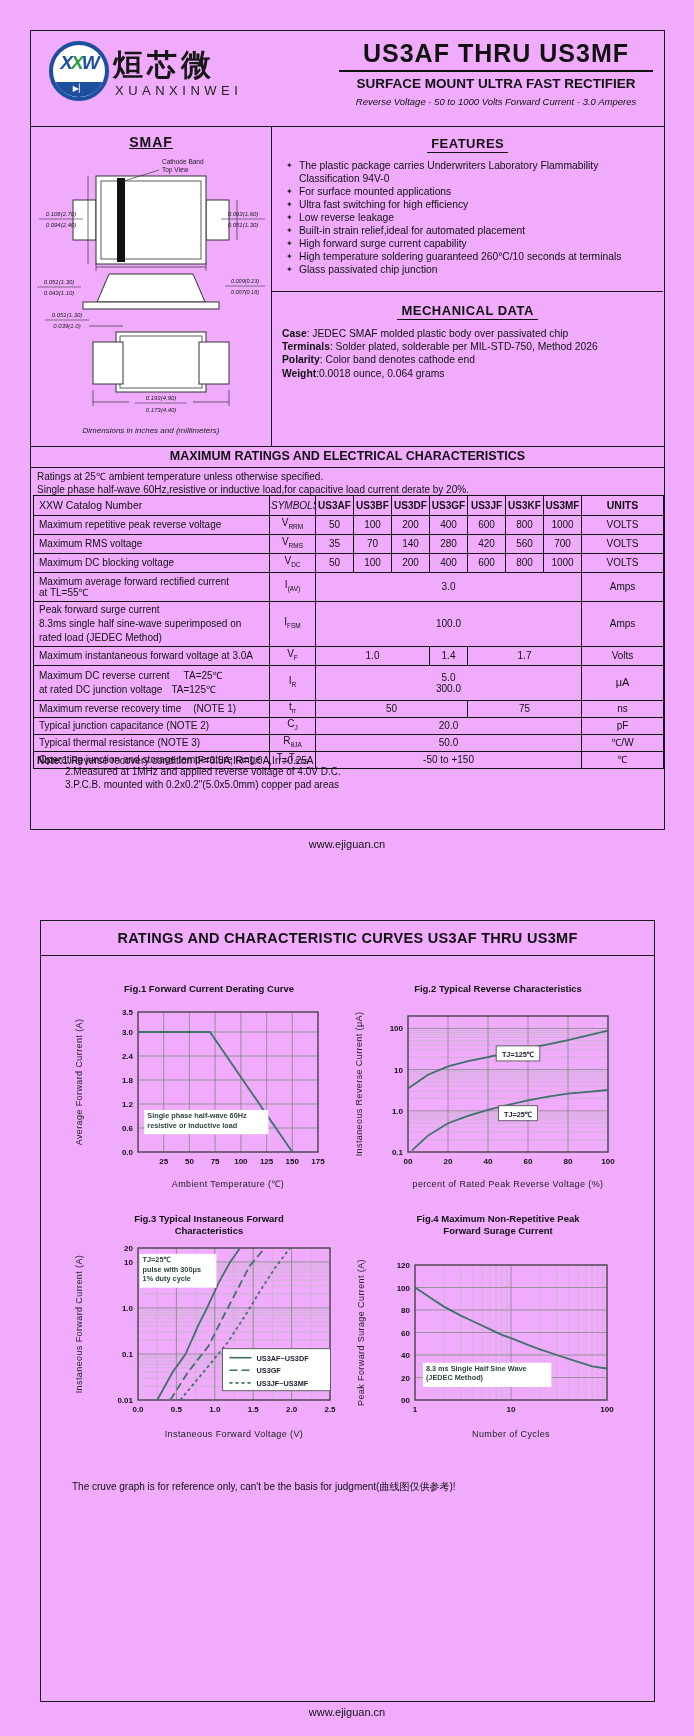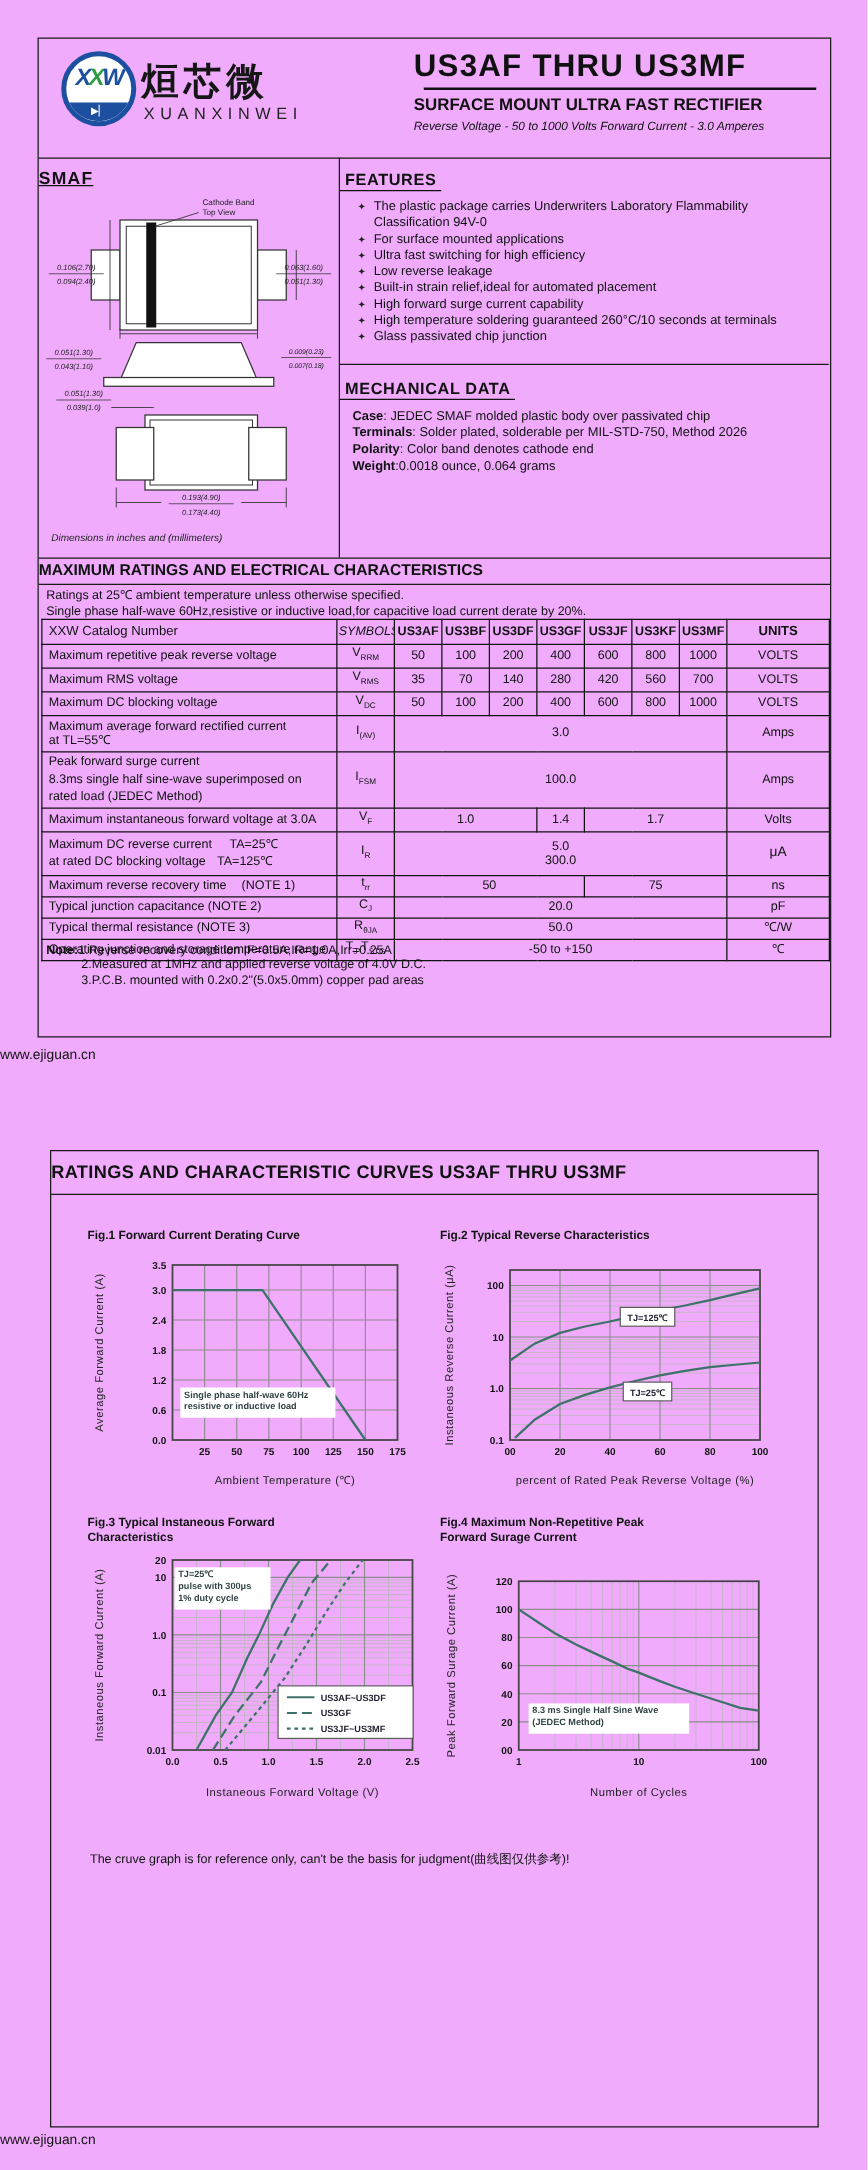--- a/index.html
+++ b/index.html
@@ -1,20 +1,20 @@
 <!DOCTYPE html>
 <html><head>
 <meta charset="utf-8">
 <style>
   html,body{margin:0;padding:0;background:#fff;}
   body{font-family:"Liberation Sans",sans-serif;color:#111;}
   #root{position:relative;width:694px;height:1736px;background:#f0abfc;overflow:hidden;}
   .abs{position:absolute;}
   .box{border:1.6px solid #1a1a1a;}
-  .ctr{}
+  .ctr{text-align:center;}
   
   .logo-circle{position:absolute;left:18px;top:10px;width:52px;height:52px;border:4px solid #1d4fa0;border-radius:50%;overflow:hidden;background:#fff;}
   .logo-mono{position:absolute;left:0;top:7px;width:100%;text-align:center;font-size:19px;font-weight:bold;font-style:italic;letter-spacing:-2px;color:#1d4fa0;}
   .logo-mono .g{color:#2e9e44;}
   .logo-chord{position:absolute;left:0;bottom:0;width:100%;height:15px;background:#1d4fa0;color:#fff;font-size:8px;text-align:center;line-height:14px;}
   .brand-cn{position:absolute;left:82px;top:14px;font-size:30px;font-weight:bold;letter-spacing:4px;color:#161616;}
   .brand-en{position:absolute;left:84px;top:52px;font-size:13px;letter-spacing:4.5px;color:#222;}
   .t-title{font-size:25px;font-weight:bold;letter-spacing:1px;}
   .t-rule{border-bottom:2.4px solid #111;margin:2px 8px 4px 8px;}
   .t-sub{font-size:13.5px;font-weight:bold;}
@@ -267,21 +267,21 @@
           <td class="lab">Maximum instantaneous forward voltage at 3.0A</td>
           <td class="c sym"><span>V</span><sub>F</sub></td>
           <td class="c" colspan="3">1.0</td>
           <td class="c">1.4</td>
           <td class="c" colspan="3">1.7</td>
           <td class="c">Volts</td>
         </tr>
         <tr class="h34">
           <td class="lab" style="line-height:14px;">
             <div><span>Maximum DC reverse current</span><span style="margin-left:14px;">TA=25℃</span></div>
-            <div><span>at rated DC blocking voltage</span><span style="margin-left:9px;">TA=125℃</span></div>
+            <div><span>at rated DC junction voltage</span><span style="margin-left:9px;">TA=125℃</span></div>
           </td>
           <td class="c sym"><span>I</span><sub>R</sub></td>
           <td class="c" colspan="7">
             <div>5.0</div>
             <div>300.0</div>
           </td>
           <td class="c" style="font-size:11px;">μA</td>
         </tr>
         <tr class="h16">
           <td class="lab"><span>Maximum reverse recovery time</span><span style="margin-left:12px;">(NOTE 1)</span></td>

